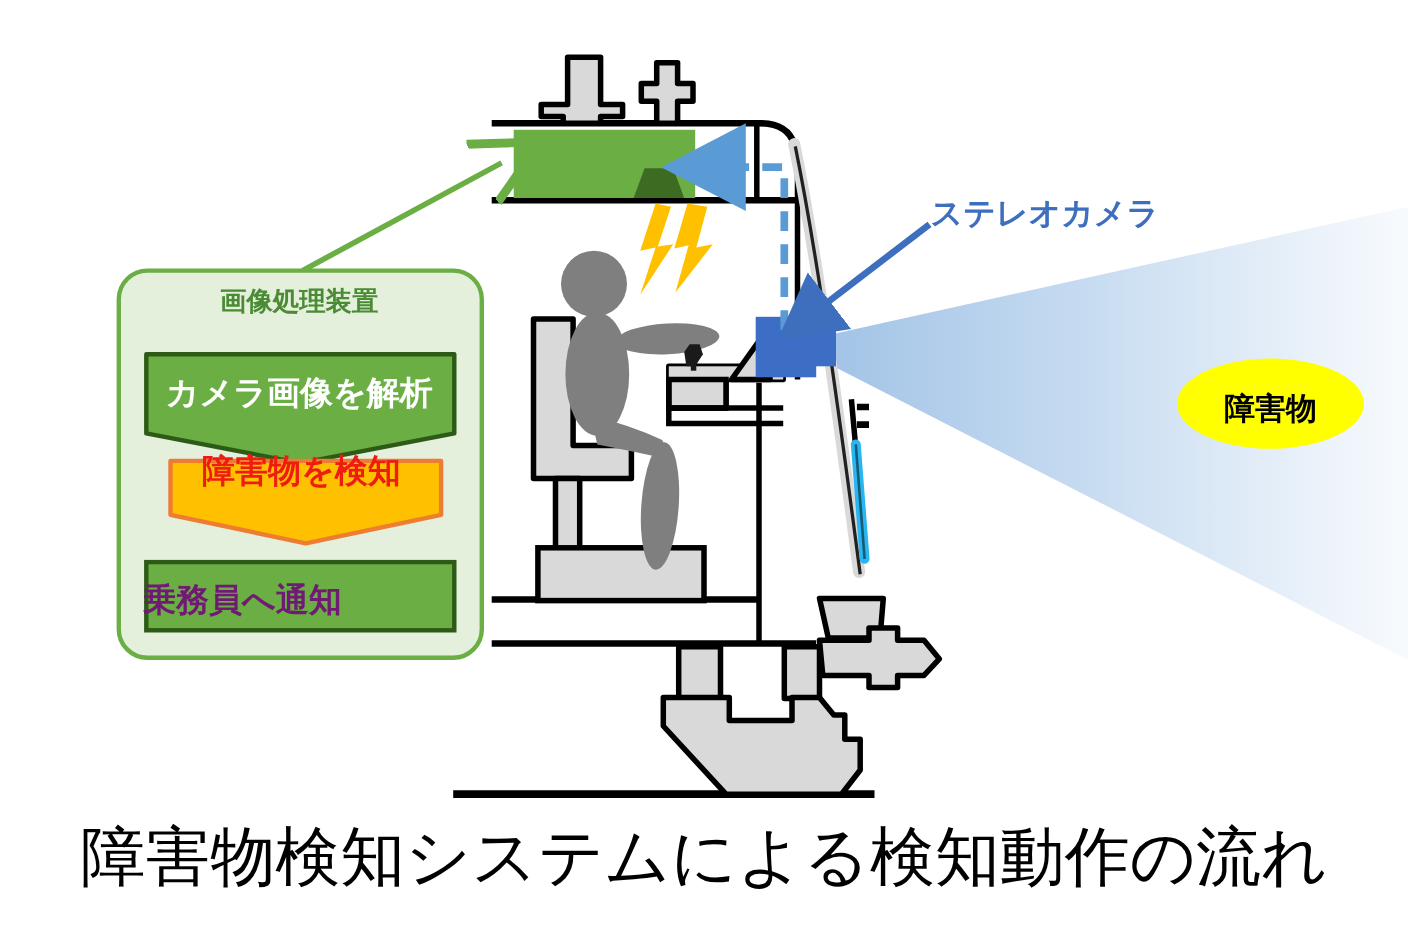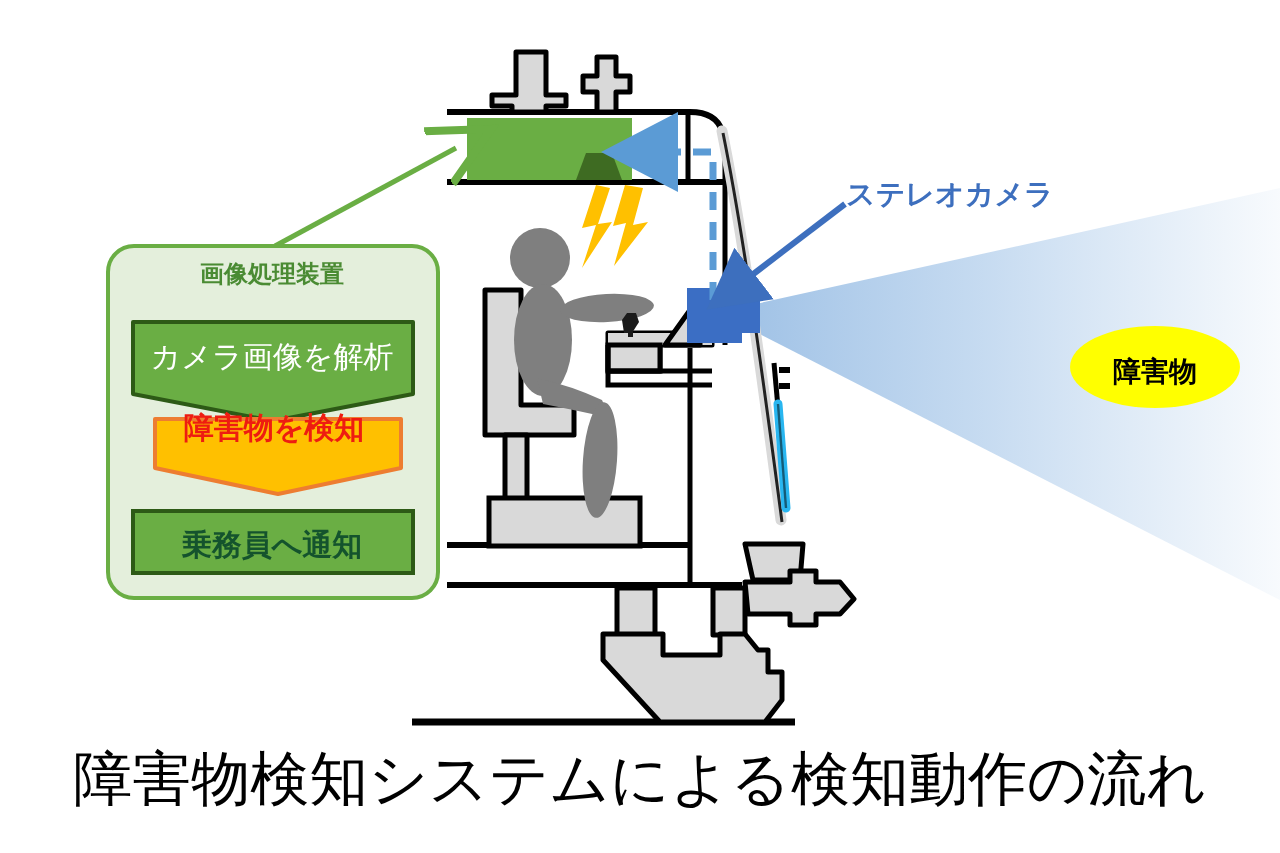--- a/index.html
+++ b/index.html
@@ -52,40 +52,40 @@
     font-size: 24px;
     font-weight: 700;
     color: #4a8b33;
   }
   #step1-text {
     left: 130px;
     top: 337px;
     width: 284px;
     text-align: center;
     font-size: 30px;
-    font-weight: 400;
+    font-weight: 700;
     color: #ffffff;
   }
   #step2-text {
     left: 150px;
     top: 408px;
     width: 248px;
     text-align: center;
     font-size: 30px;
     font-weight: 700;
     color: #ee1c11;
   }
   #step3-text {
     left: 130px;
     top: 525px;
     width: 284px;
-    text-align: center;
+    text-align: left;
     font-size: 30px;
     font-weight: 700;
-    color: #14532d;
+    color: #701a75;
   }
   #camera-label-text {
     left: 846px;
     top: 175px;
     font-size: 29px;
     font-weight: 700;
     color: #3d6fbe;
   }
   #obstacle-label-text {
     left: 1075px;

